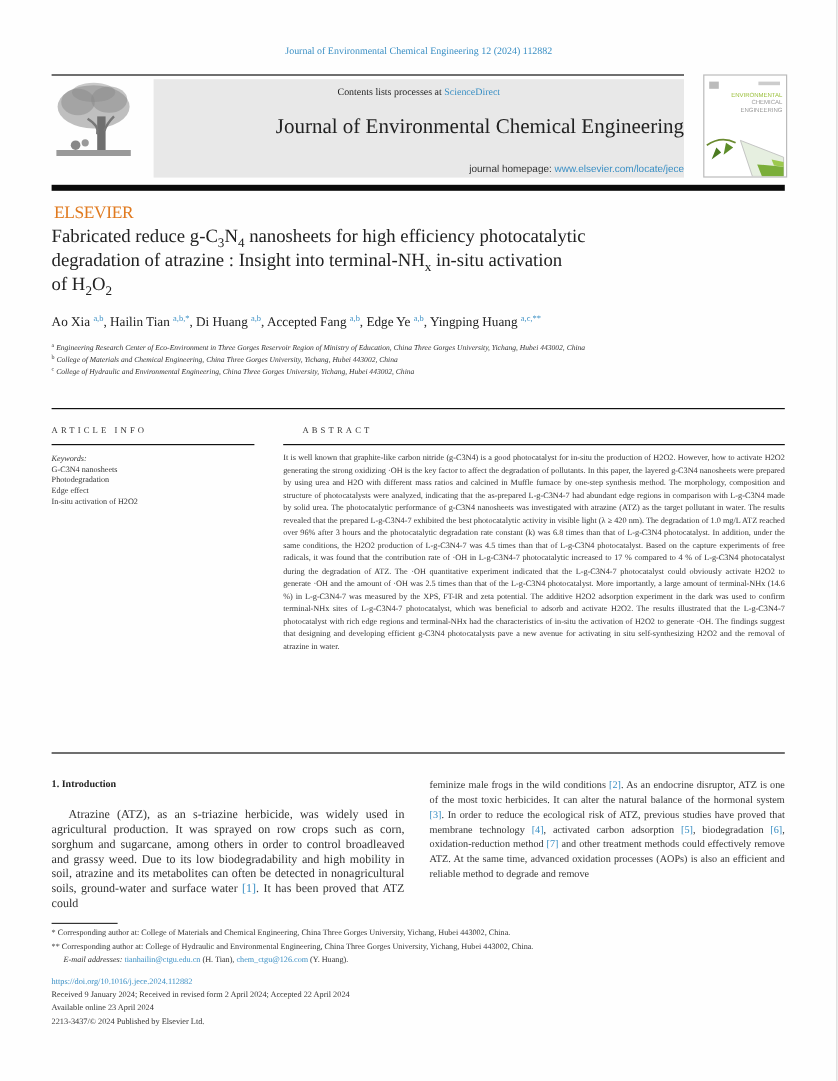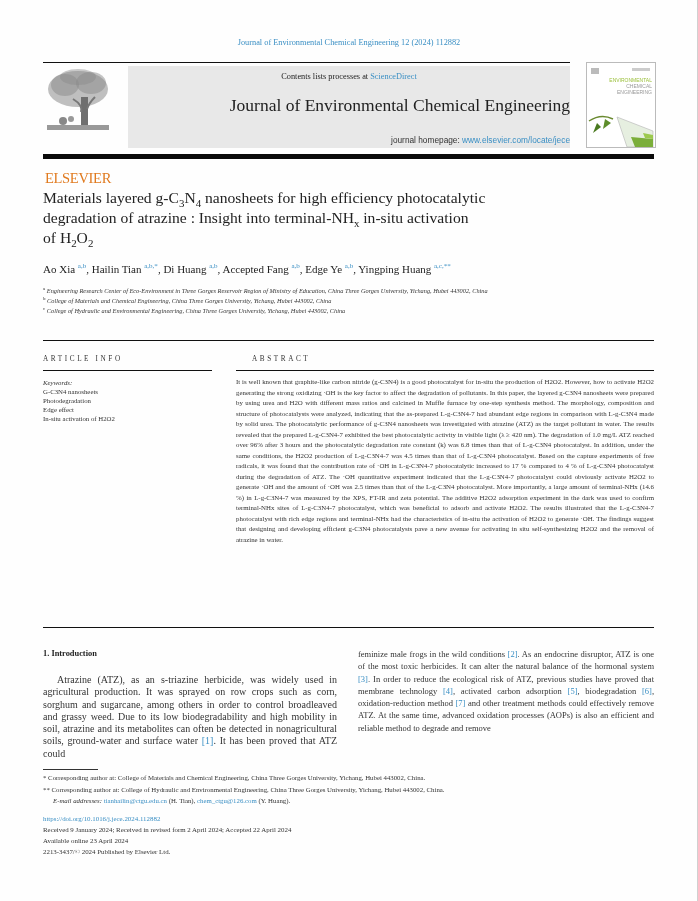--- a/index.html
+++ b/index.html
@@ -103,21 +103,21 @@
     <path d="M18 16 L16 26 L24 20 Z" fill="#5d8d2a"></path>
     <path d="M30 14 L66 28 L66 44 L40 44 Z" fill="#e6efe0" stroke="#bbb" stroke-width="0.7"></path>
     <path d="M44 34 L66 36 L66 44 L48 44 Z" fill="#7bae3a"></path>
     <path d="M56 30 L66 32 L66 36 L58 35 Z" fill="#9cc94e"></path>
   </svg>
 </div>
 
 <div class="mast-bottom"></div>
 
 <h1 class="article-title" style="margin:0;font-weight:normal;">
-  <span>Materials layered g-C</span><sub>3</sub><span>N</span><sub>4</sub><span> nanosheets for high efficiency photocatalytic</span><br>
+  <span>Fabricated reduce g-C</span><sub>3</sub><span>N</span><sub>4</sub><span> nanosheets for high efficiency photocatalytic</span><br>
   <span>degradation of atrazine : Insight into terminal-NH</span><sub>x</sub><span> in-situ activation</span><br>
   <span>of H</span><sub>2</sub><span>O</span><sub>2</sub>
 </h1>
 
 <div class="authors">
   <span><span>Ao Xia</span> <span class="sup">a,b</span></span>,
   <span><span>Hailin Tian</span> <span class="sup">a,b,*</span></span>,
   <span><span>Di Huang</span> <span class="sup">a,b</span></span>,
   <span><span>Accepted Fang</span> <span class="sup">a,b</span></span>,
   <span><span>Edge Ye</span> <span class="sup">a,b</span></span>,

